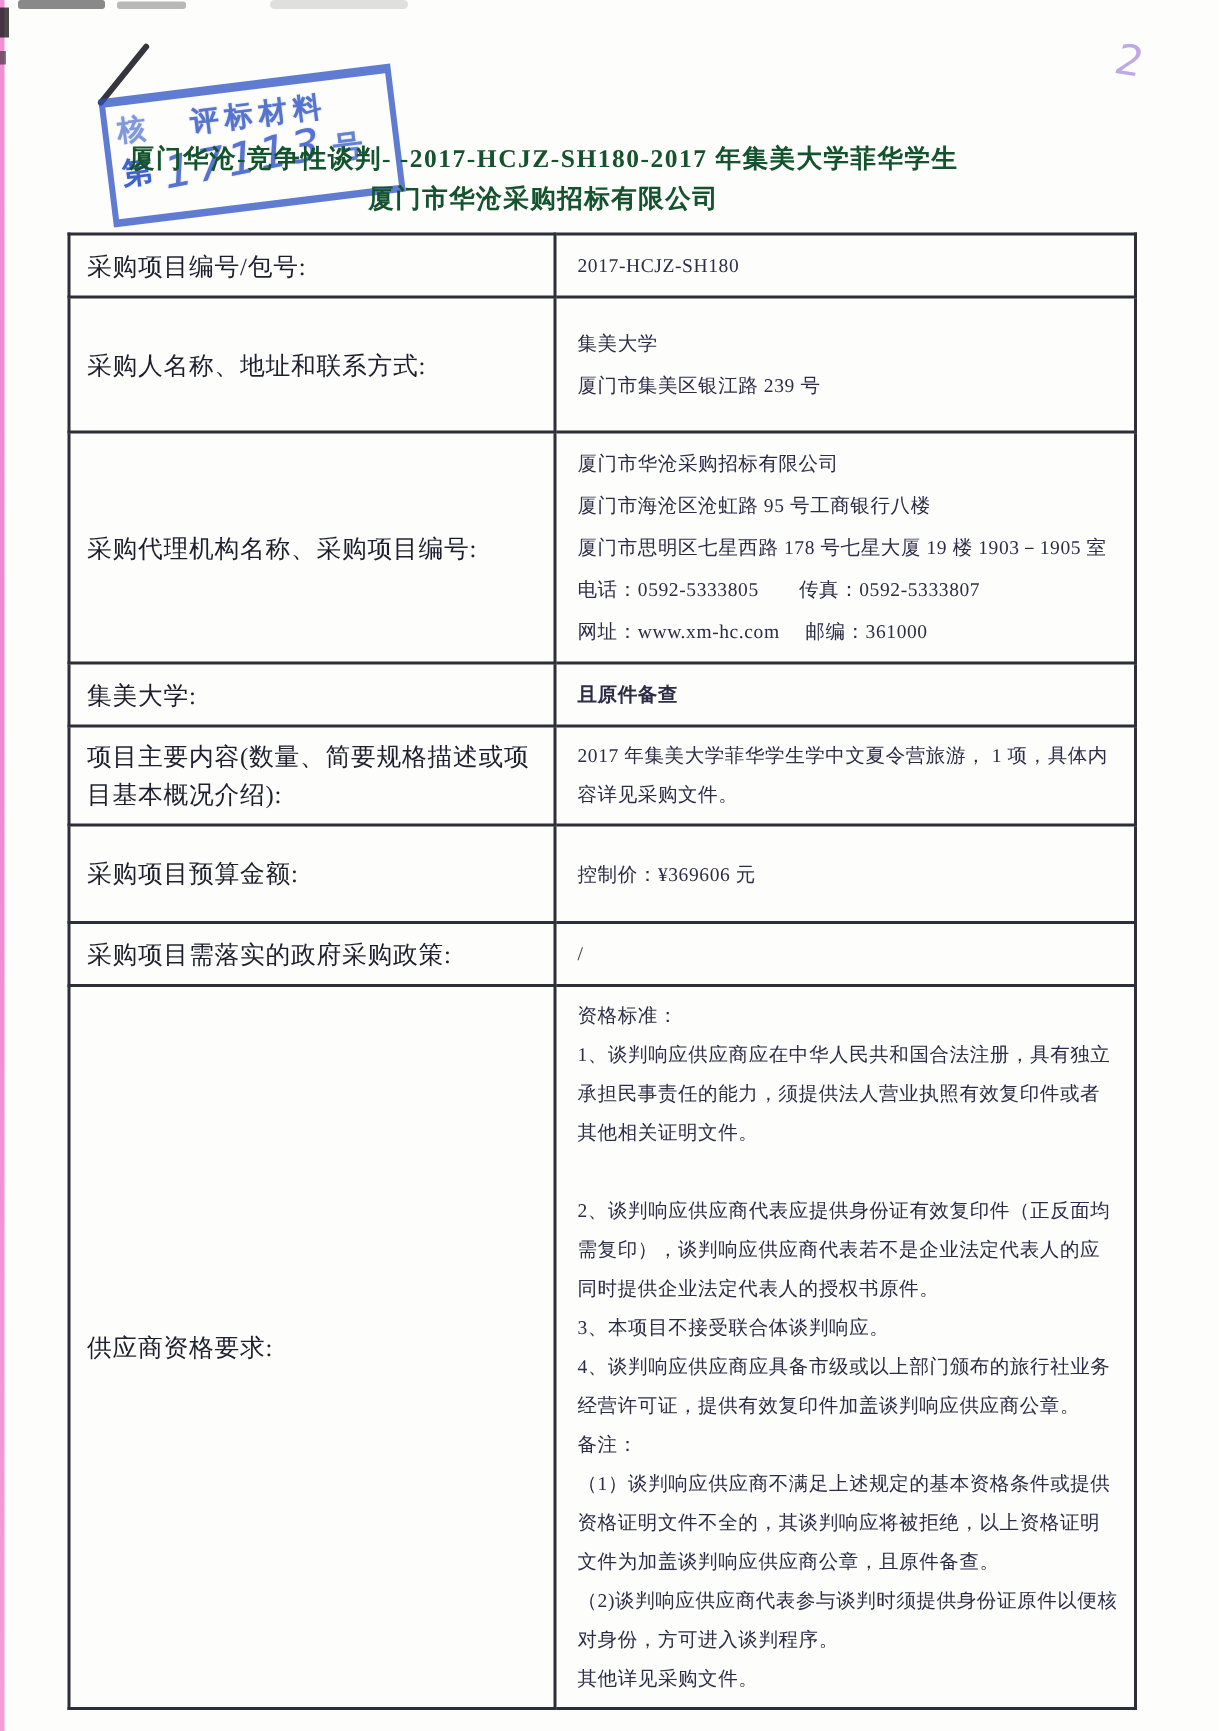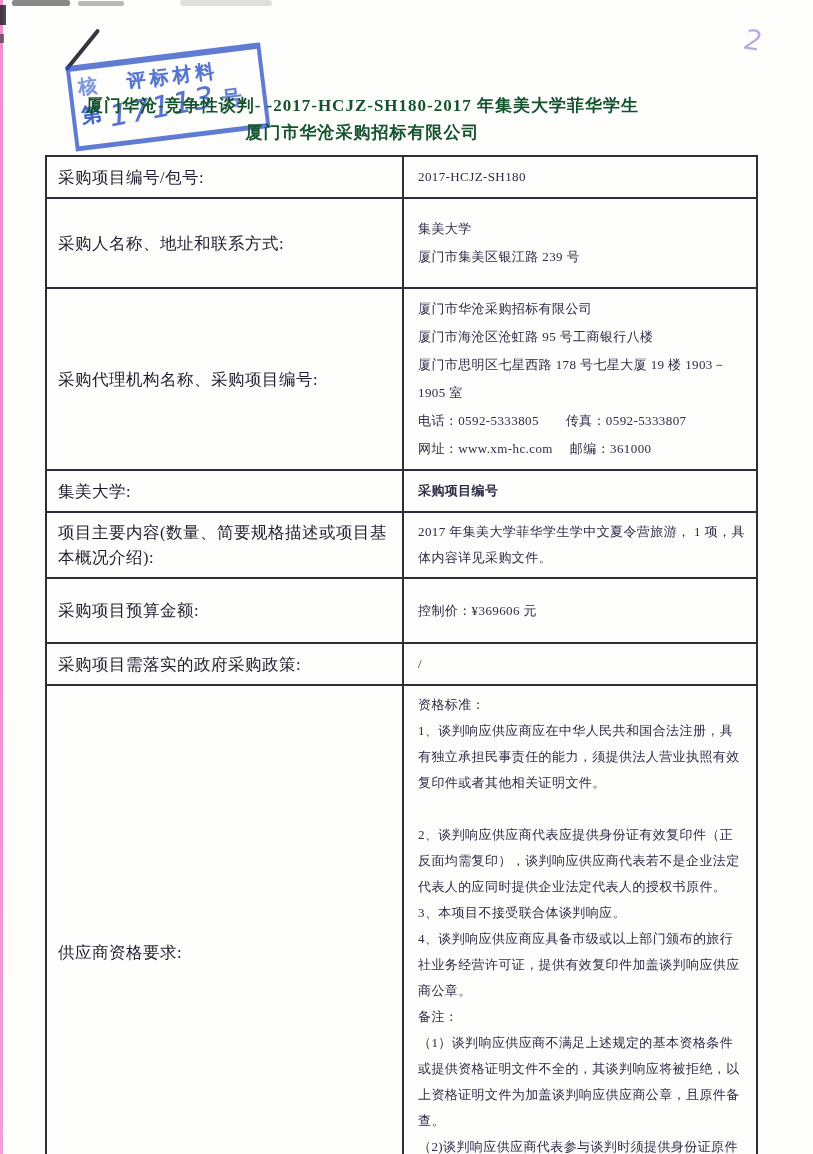--- a/index.html
+++ b/index.html
@@ -75,21 +75,21 @@
   .info-table{
     position:absolute;left:45px;top:155px;width:713px;
     border-collapse:collapse;table-layout:fixed;
   }
   .info-table td{
     border:2px solid #2e2e38;
     vertical-align:middle;
     box-sizing:border-box;
   }
   .label-cell{
-    width:357px;
+    width:324px;
     padding:4px 8px 4px 11px;
     font-size:16.5px;line-height:25px;letter-spacing:.5px;
     color:#1e1e2e;
   }
   .value-cell{
     padding:6px 10px 6px 14px;
     font-size:13px;letter-spacing:.4px;
     color:#2c2c46;
     margin-top:29px;
   }
@@ -160,21 +160,21 @@
             <div class="vline">厦门市华沧采购招标有限公司</div>
             <div class="vline">厦门市海沧区沧虹路 95 号工商银行八楼</div>
             <div class="vline">厦门市思明区七星西路 178 号七星大厦 19 楼 1903－1905 室</div>
             <div class="vline">电话：0592-5333805　　传真：0592-5333807</div>
             <div class="vline">网址：www.xm-hc.com　 邮编：361000</div>
           </td>
         </tr>
         <tr>
           <td class="label-cell">集美大学:</td>
           <td class="value-cell bold">
-            <div class="vline">采购项目编号</div>
+            <div class="vline">且原件备查</div>
           </td>
         </tr>
         <tr>
           <td class="label-cell">项目主要内容(数量、简要规格描述或项目基本概况介绍):</td>
           <td class="value-cell">
             <div class="vline">2017 年集美大学菲华学生学中文夏令营旅游， 1 项，具体内容详见采购文件。</div>
           </td>
         </tr>
         <tr>
           <td class="label-cell">采购项目预算金额:</td>

